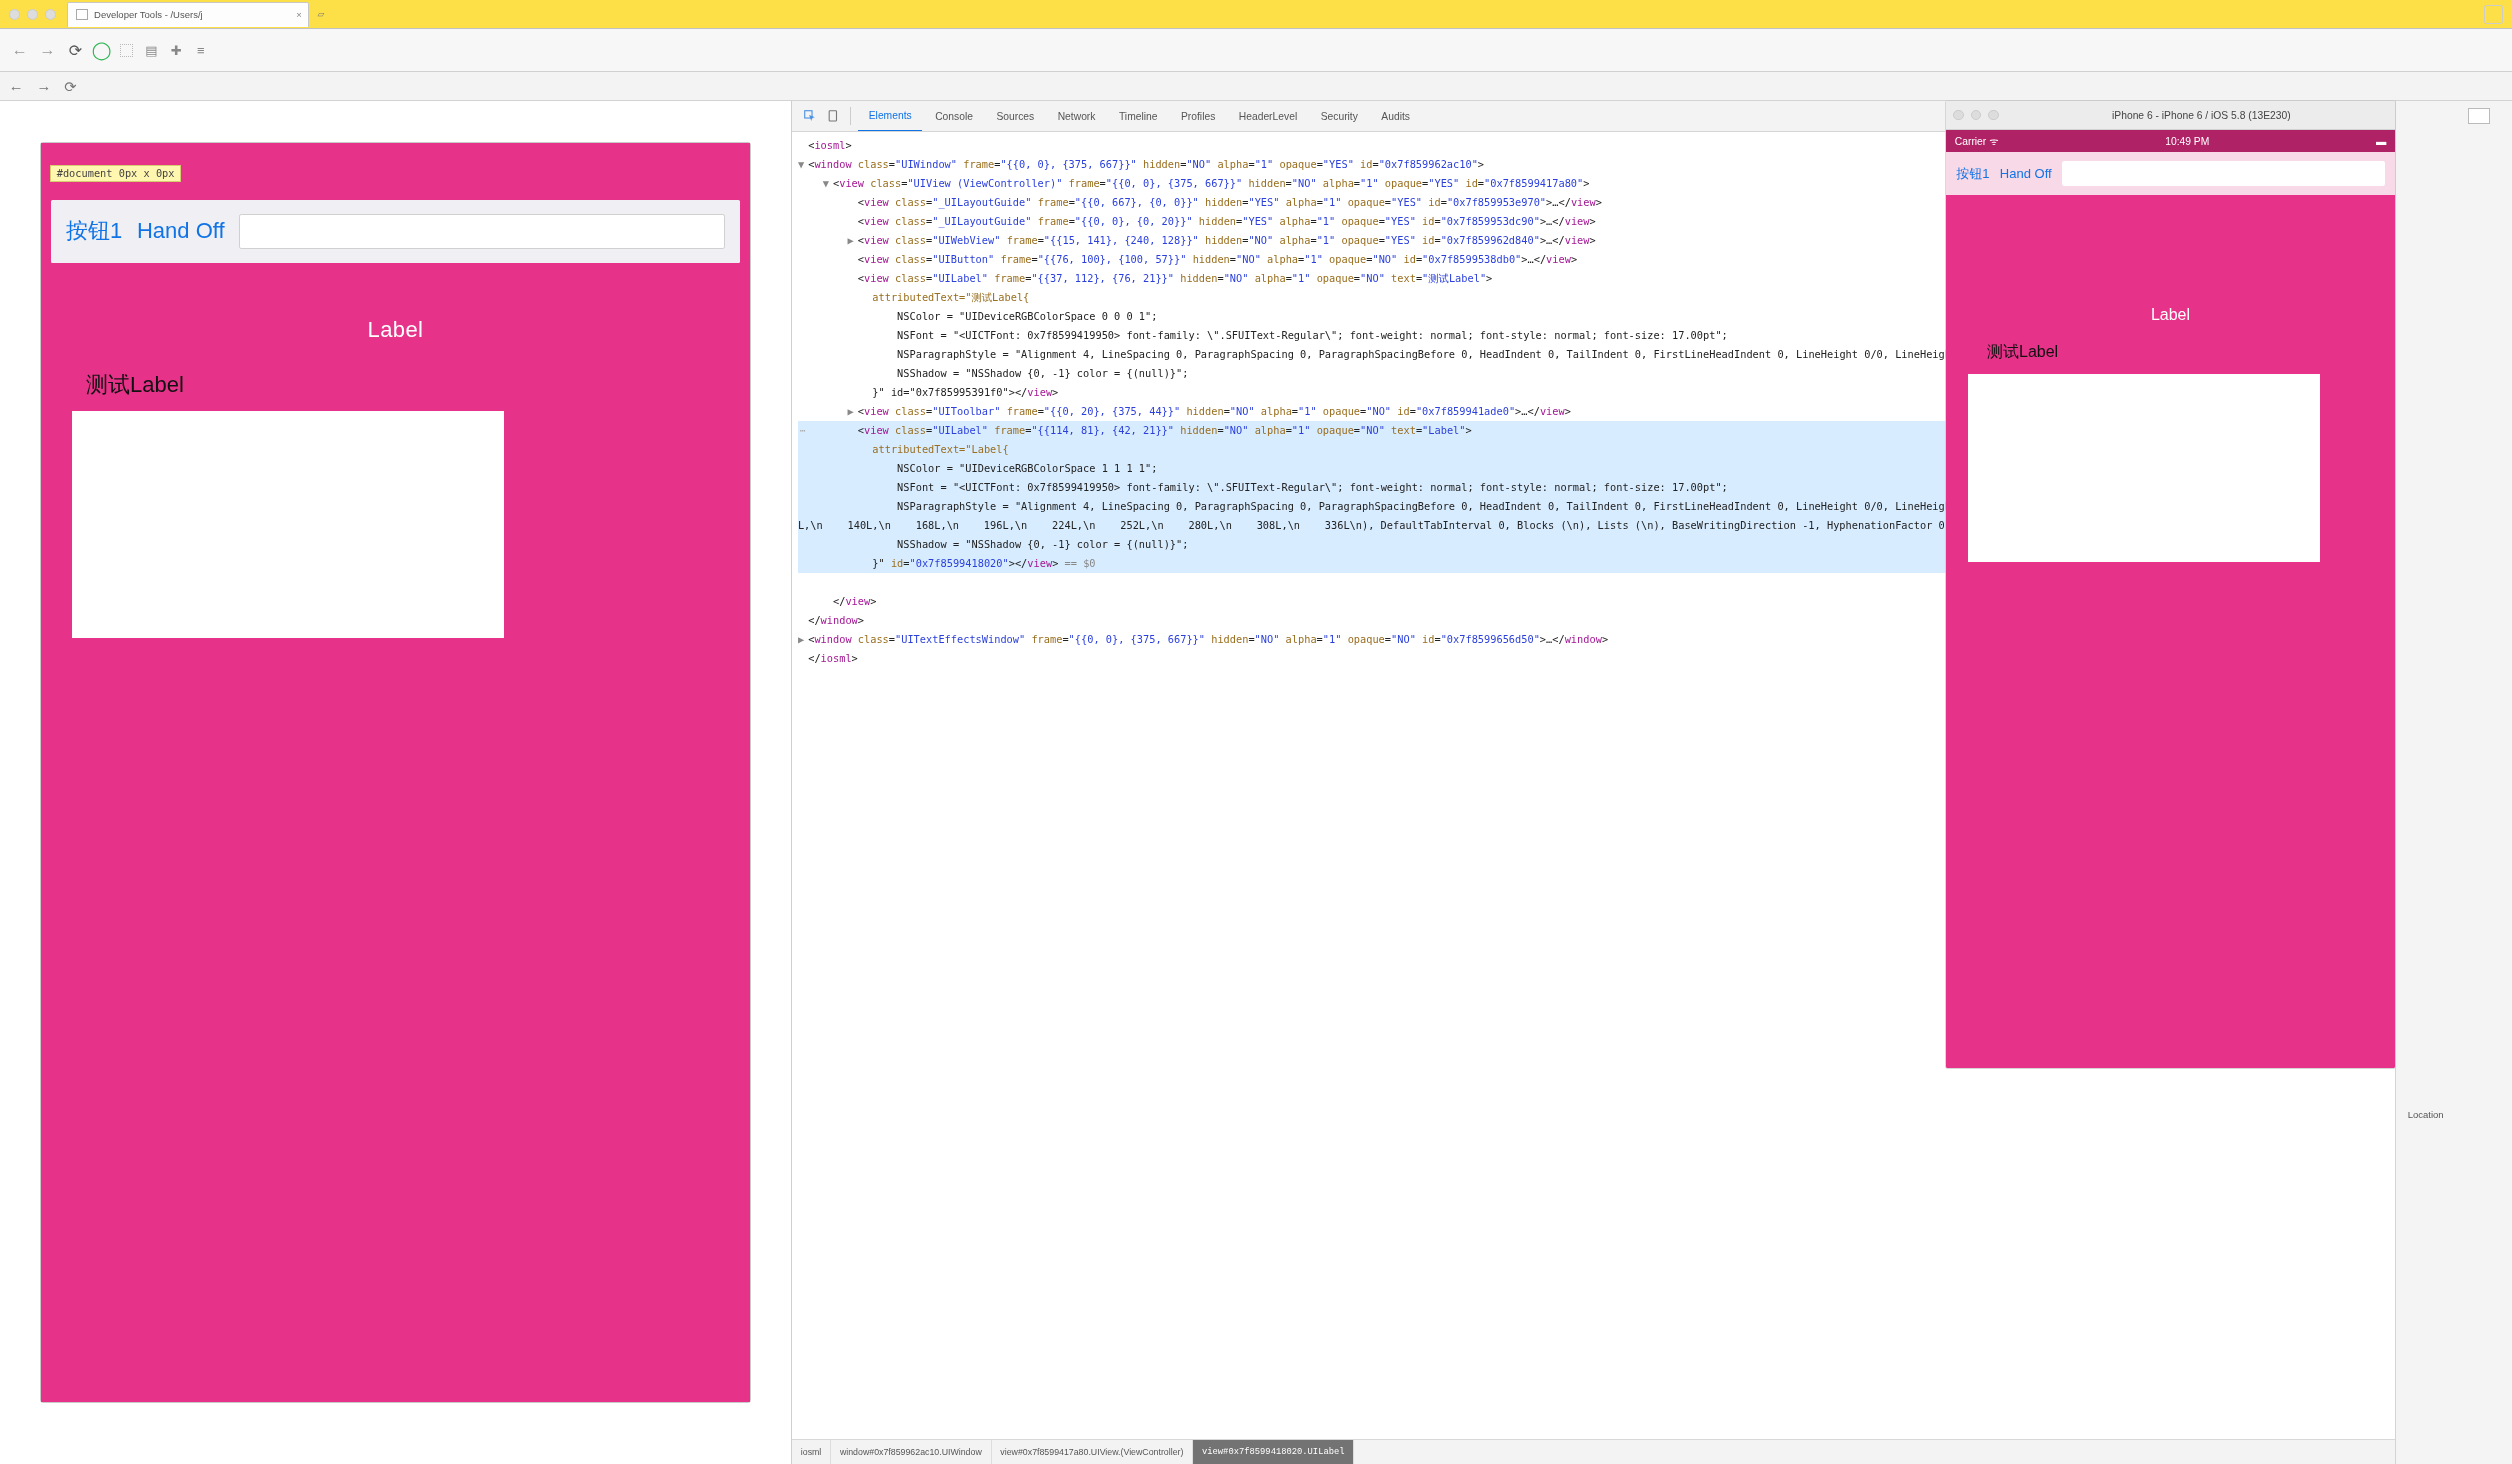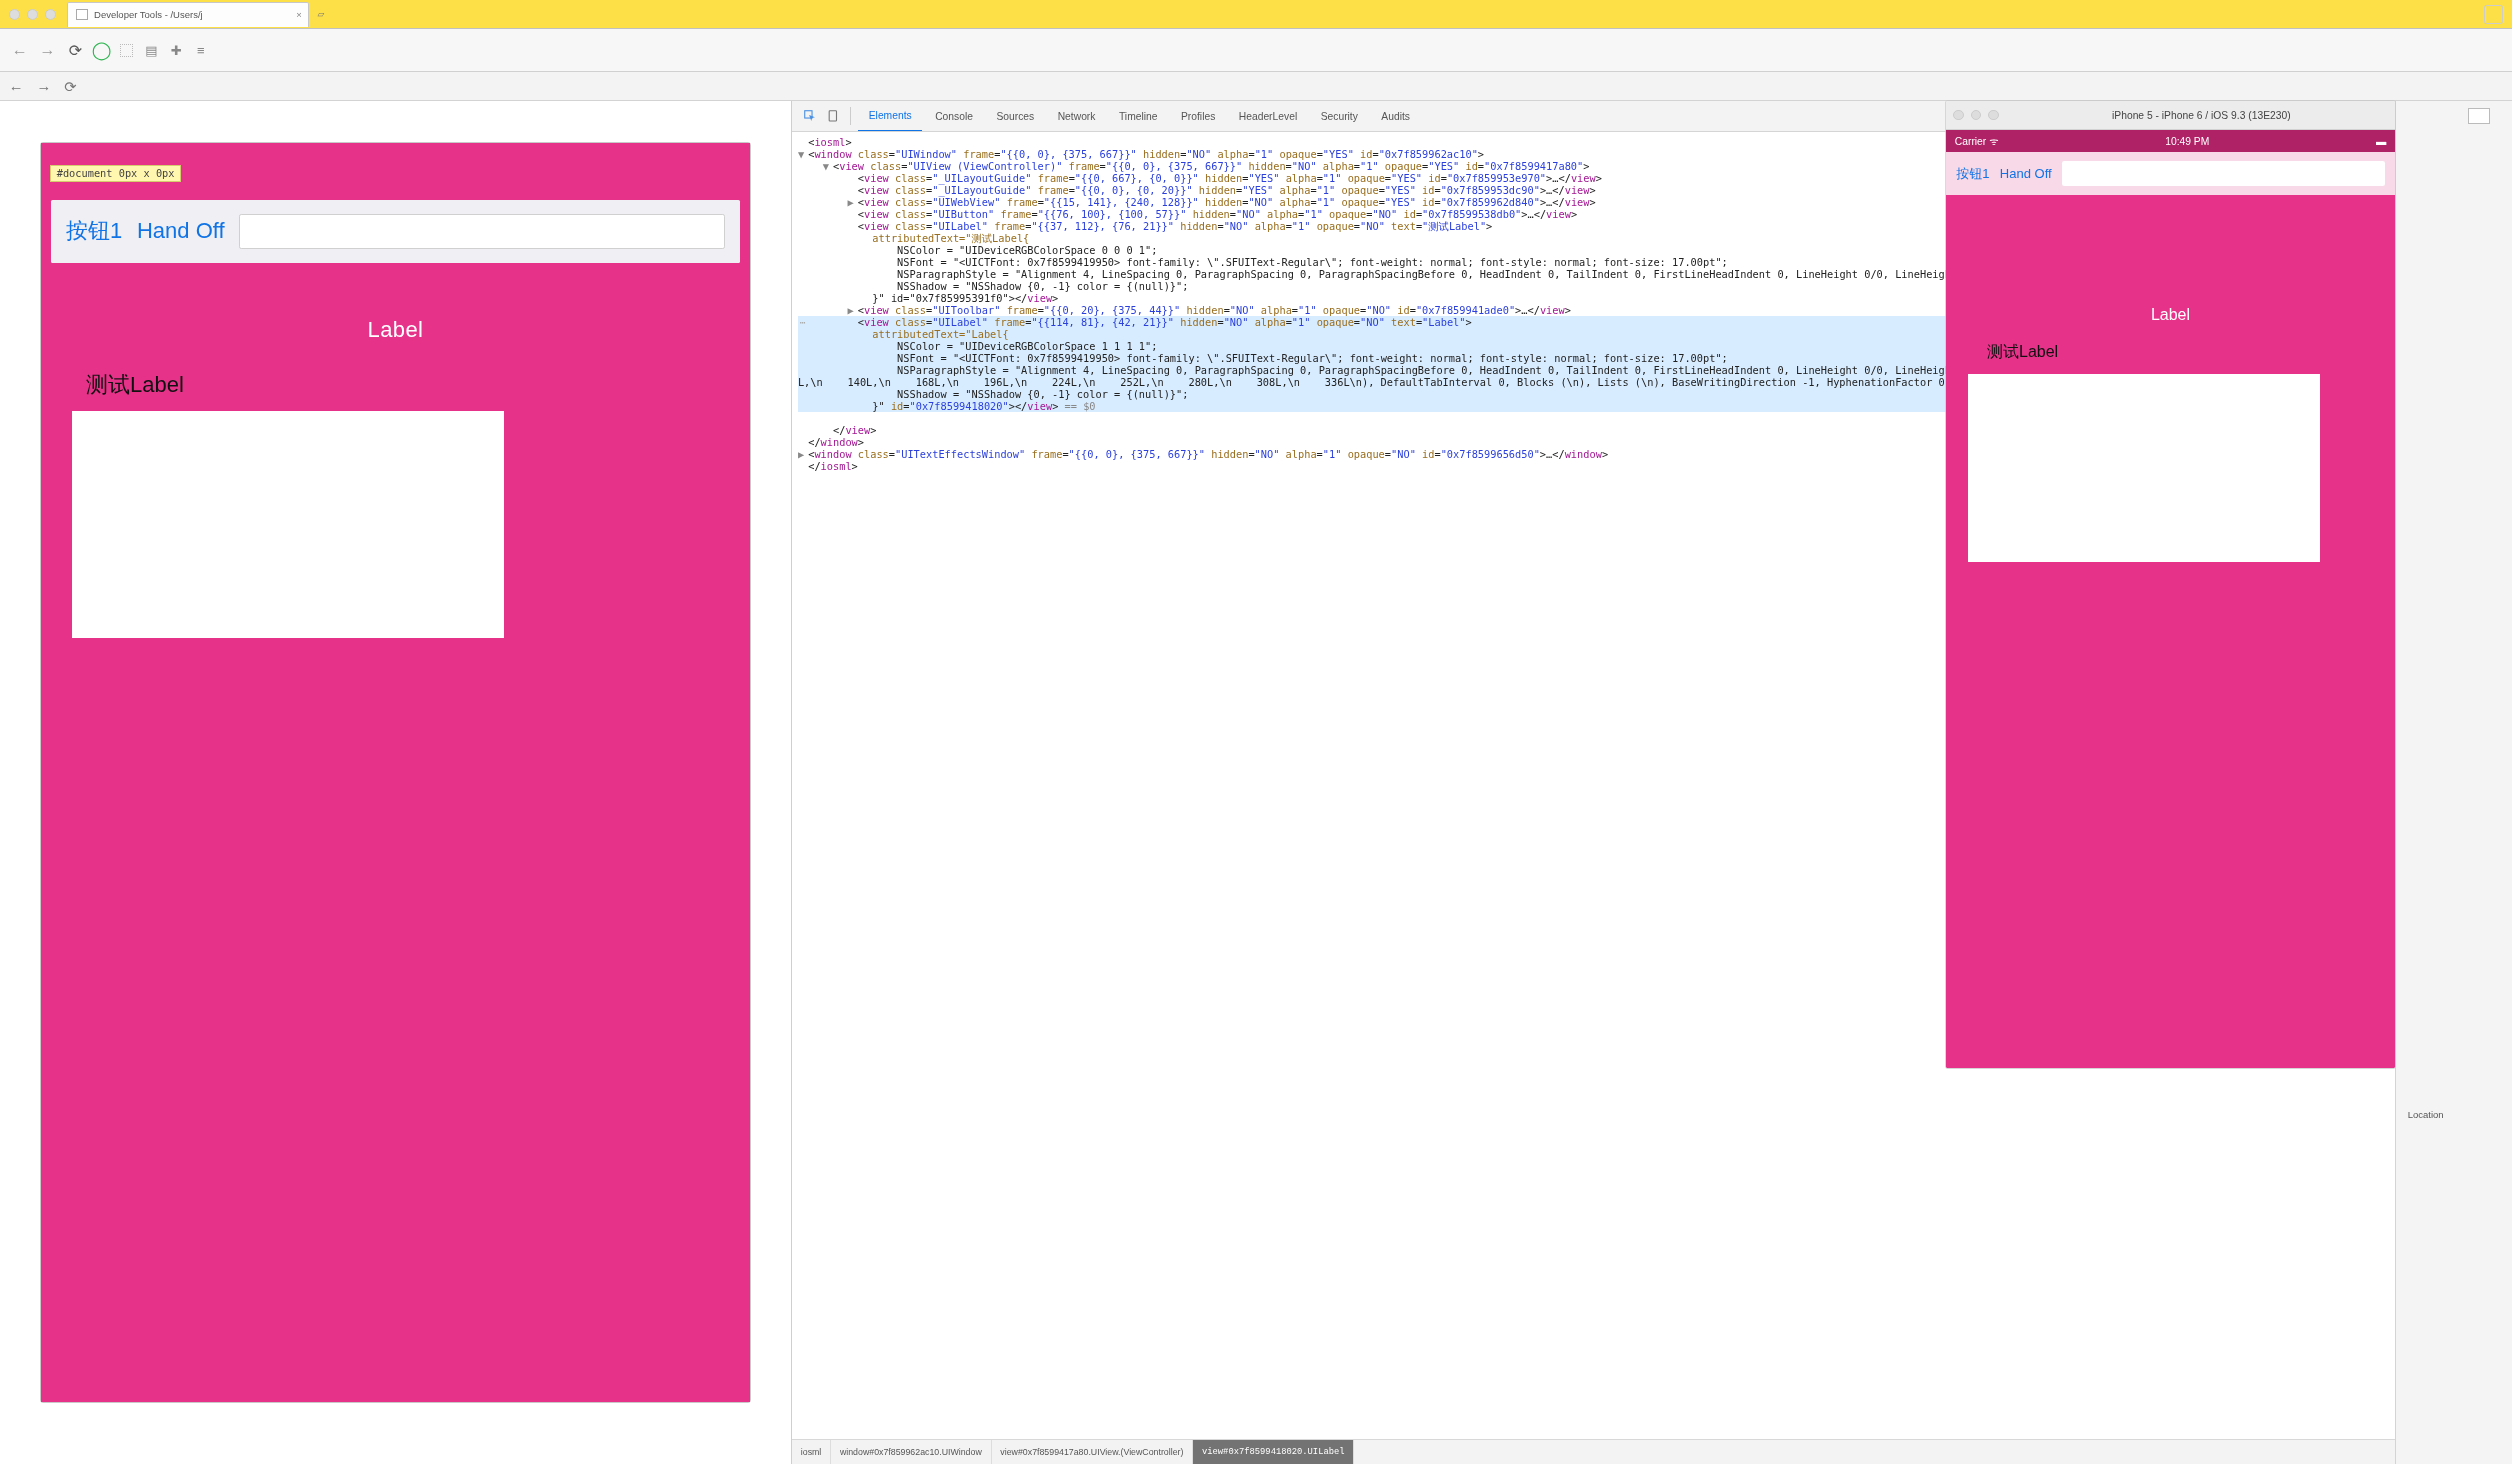--- a/index.html
+++ b/index.html
@@ -107,21 +107,21 @@
     height:31px;border-bottom:0.7px solid #d5d5d5;display:flex;align-items:center;
     padding:0 7.3px;gap:2.9px;background:#f3f3f3;
   }
   .dt-ic{width:20.5px;height:20.5px;display:flex;align-items:center;justify-content:center;
     color:#777;border:0.7px solid transparent;border-radius:2.2px;}
   .dt-ic.sel{color:#4a90e2;}
   .dt-tab{padding:0 10.3px;height:100%;display:flex;align-items:center;font-size:10.3px;color:#555;cursor:pointer;}
   .dt-tab.active{color:#1073e6;border-bottom:1.5px solid #1073e6;margin-bottom:-0.7px;}
   .dom{
     flex:1;overflow:auto;padding:4.4px 5.9px;font-family:Menlo,Consolas,monospace;
-    font-size:10.3px;line-height:12px;color:#222;white-space:pre;background:#fff;
+    font-size:10.3px;line-height:19px;color:#222;white-space:pre;background:#fff;
   }
   .dom .tag{color:#a31794;}
   .dom .attr{color:#996e1e;}
   .dom .val{color:#2a3fdb;}
   .dom .txt{color:#222;}
   .dom .arrow{color:#888;display:inline-block;width:10.3px;}
   .dom .hl-blue{background:#d8ecff;}
   .dom .ellip{position:absolute;left:1.5px;color:#aaa;}
   .crumbs{
     height:25px;border-top:0.7px solid #d8d8d8;display:flex;align-items:center;
@@ -300,21 +300,21 @@
   <div class="gutter-loc">Location</div>
 </div>
 
 <div class="simulator">
   <div class="sim-title">
     <div class="traffic sim-traffic">
       <span class="sim-red"></span>
       <span class="sim-yel"></span>
       <span class="sim-grn"></span>
     </div>
-    <div class="sim-name">iPhone 5 - iPhone 6 / iOS 9.3 (13E230)</div>
+    <div class="sim-name">iPhone 6 - iPhone 6 / iOS 5.8 (13E230)</div>
   </div>
   <div class="sim-status">
     <span><span>Carrier</span> <span>ᯤ</span></span>
     <span>10:49 PM</span>
     <span>▬</span>
   </div>
   <div class="sim-toolbar">
     <span class="txt">按钮1</span>
     <span class="txt">Hand Off</span>
     <div class="box"></div>

